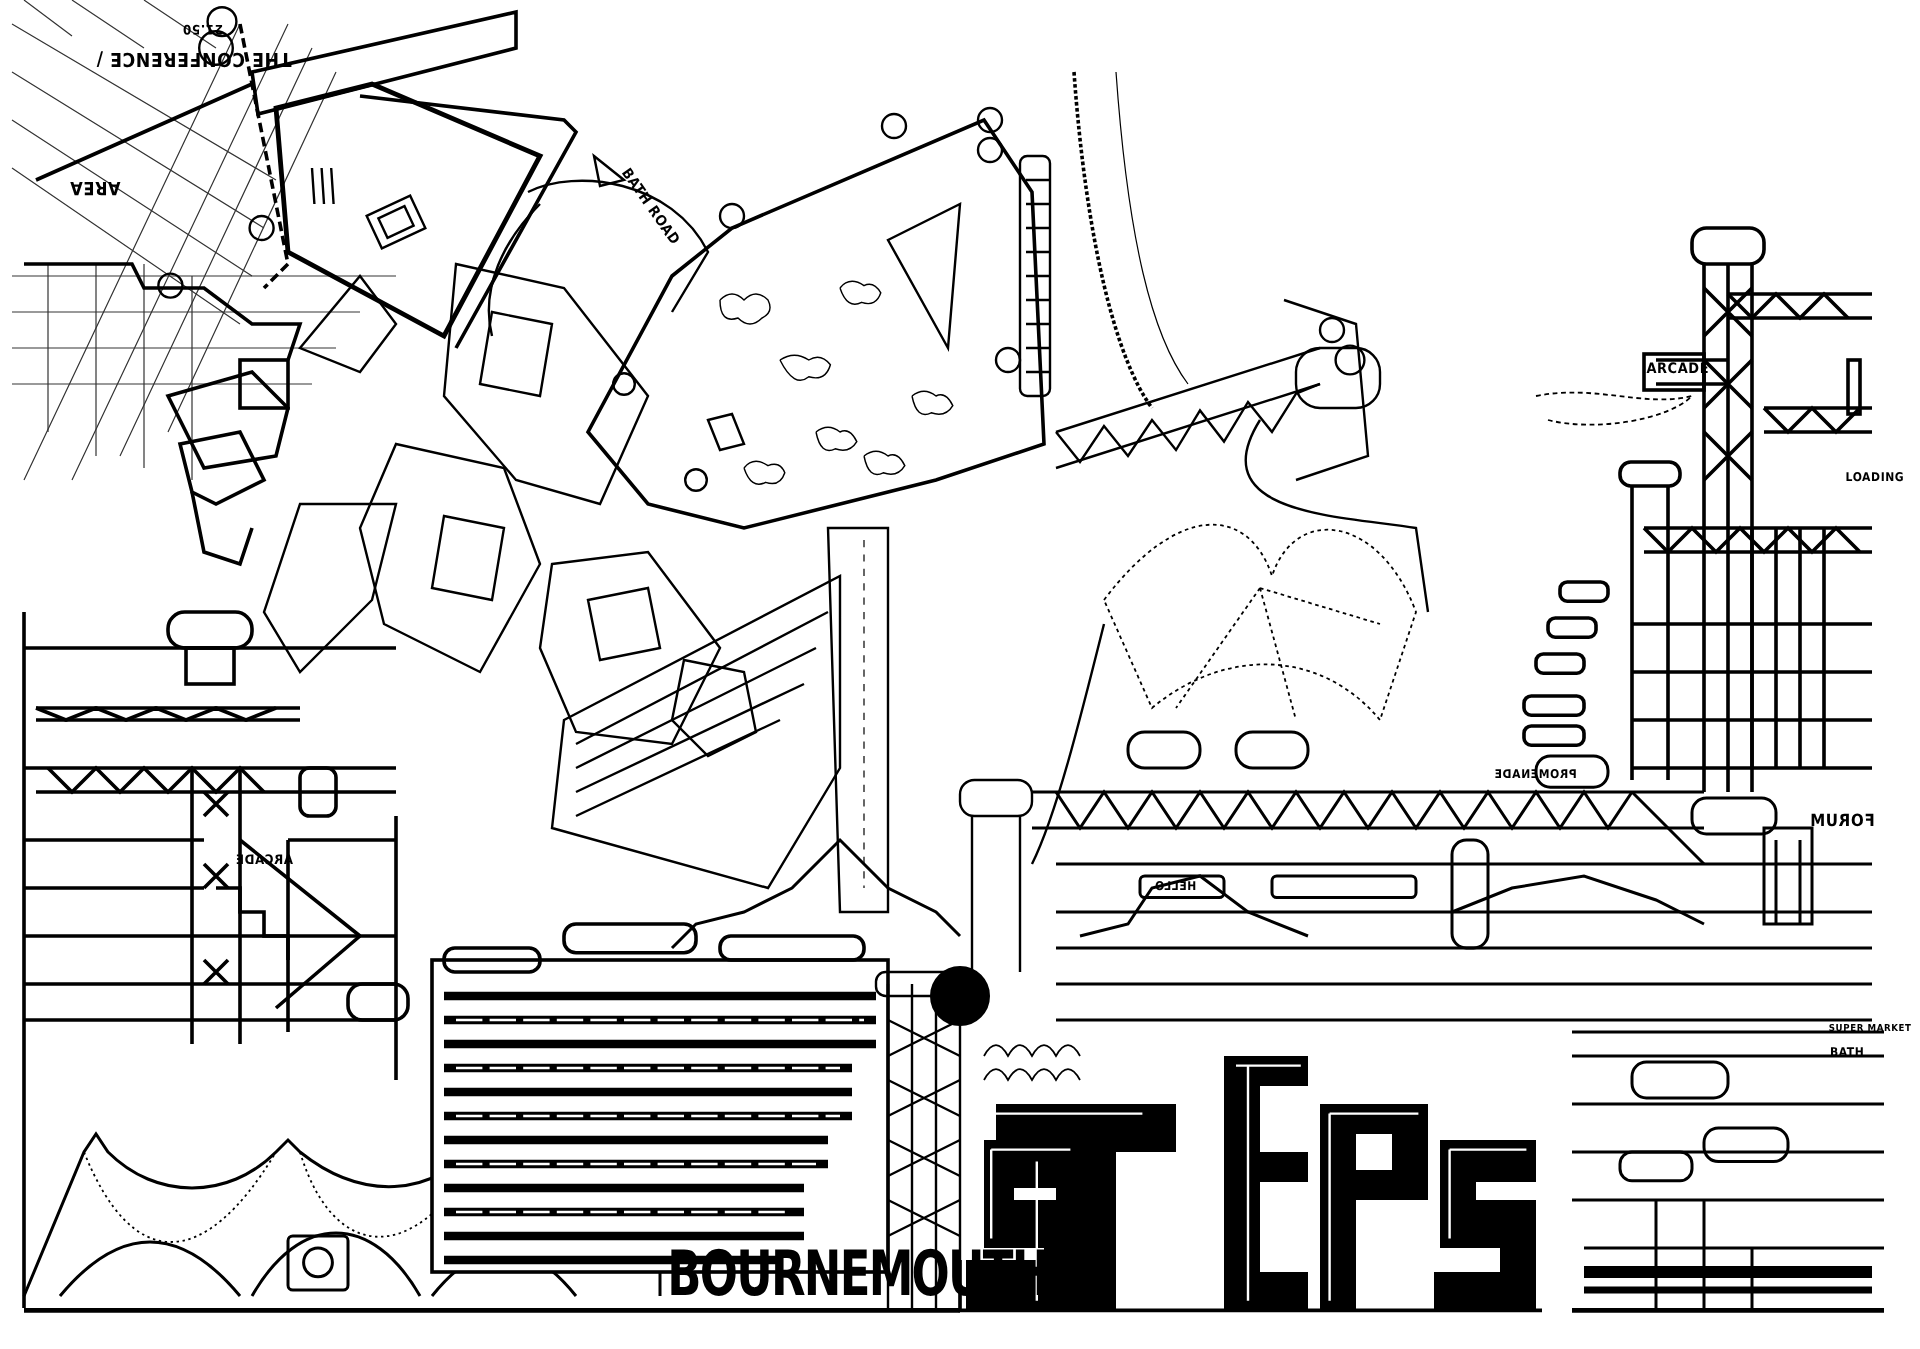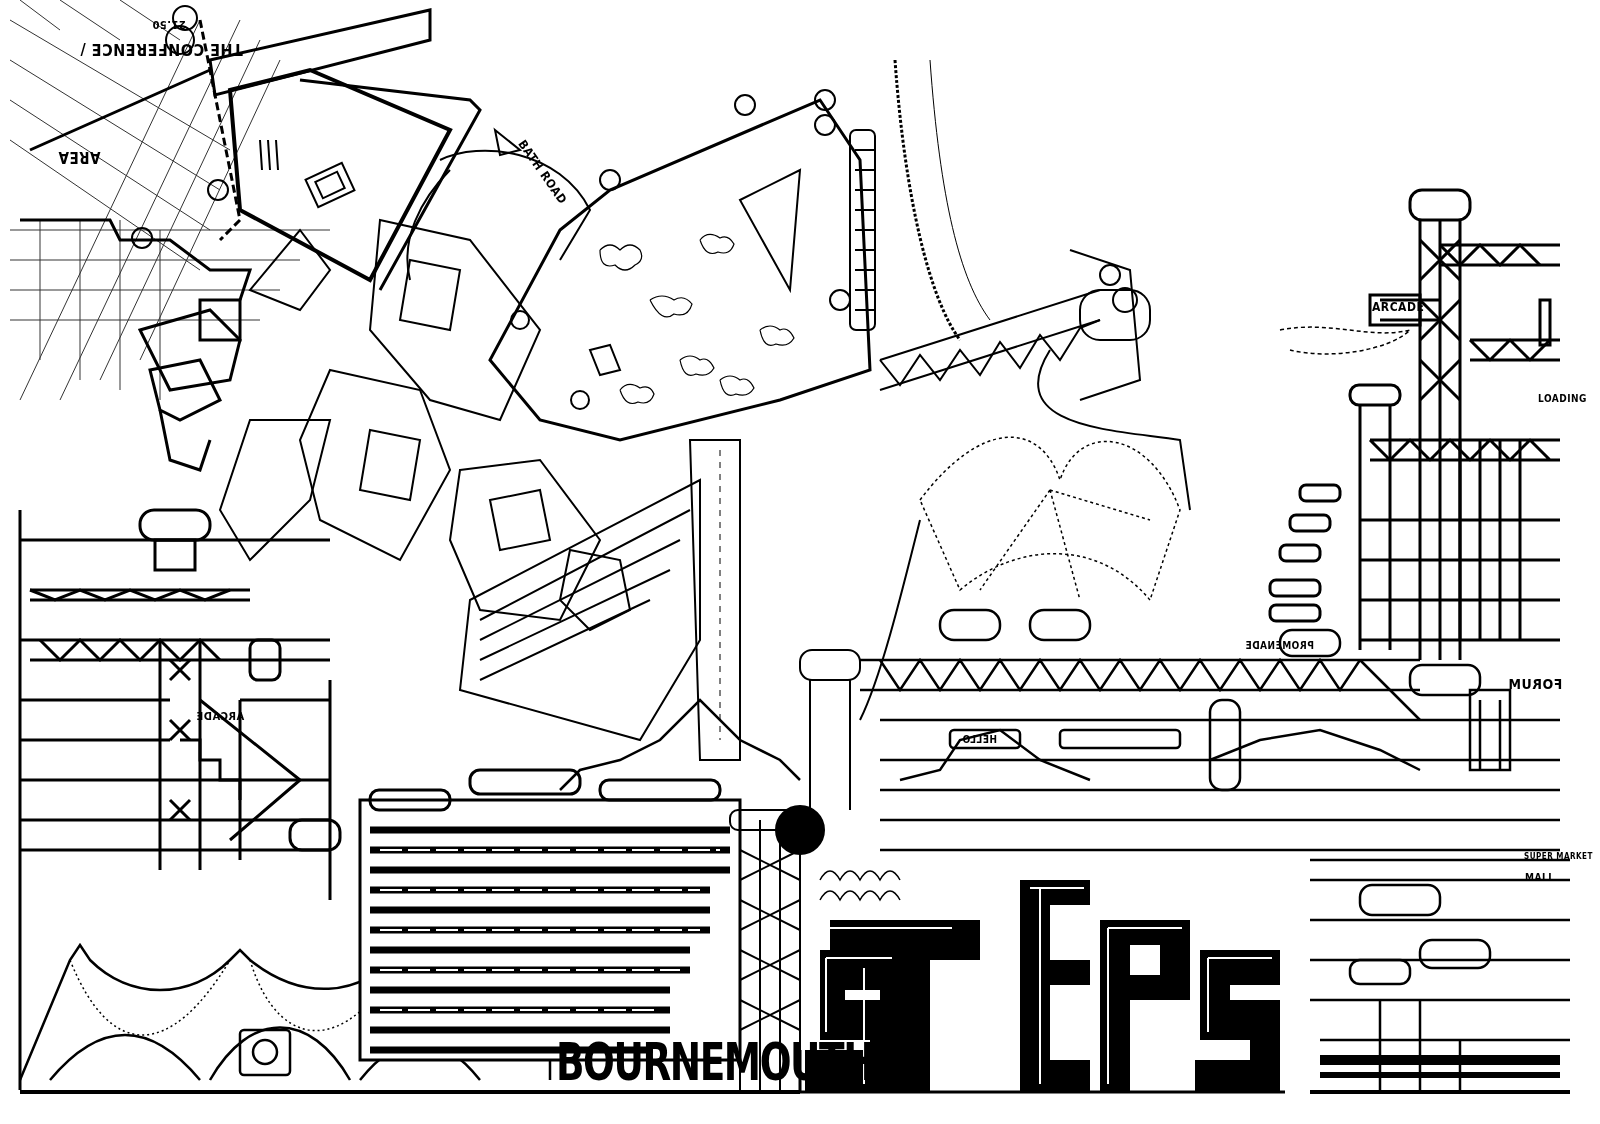--- a/index.html
+++ b/index.html
@@ -245,16 +245,16 @@
 <div class="lbl rot180" style="left:80px;top:40px;font-size:16px;">THE CONFERENCE /</div>
 <div class="lbl rot180" style="left:152px;top:18px;font-size:11px;">21.50</div>
 <div class="lbl rot180" style="left:58px;top:148px;font-size:15px;">AREA</div>
 <div class="lbl" style="left:505px;top:165px;font-size:12px;transform:rotate(55deg);">BATH ROAD</div>
 <div class="lbl" style="left:1372px;top:300px;font-size:12px;">ARCADE</div>
 <div class="lbl" style="left:1522px;top:393px;font-size:10px;padding-left:16px;">LOADING</div>
 <div class="lbl mirror" style="left:1245px;top:640px;font-size:10px;">PROMENADE</div>
 <div class="lbl mirror" style="left:1508px;top:676px;font-size:14px;">FORUM</div>
 <div class="lbl mirror" style="left:962px;top:734px;font-size:10px;">HELLO</div>
 <div class="lbl mirror" style="left:196px;top:710px;font-size:11px;">ARCADE</div>
-<div class="lbl" style="left:1525px;top:872px;font-size:10px;">MALL</div>
+<div class="lbl" style="left:1525px;top:872px;font-size:10px;">BATH</div>
 <div class="lbl" style="left:1524px;top:852px;font-size:8px;">SUPER MARKET</div>
 
 <div id="title-small">BOURNEMOUTH</div>
 
 </body></html>

